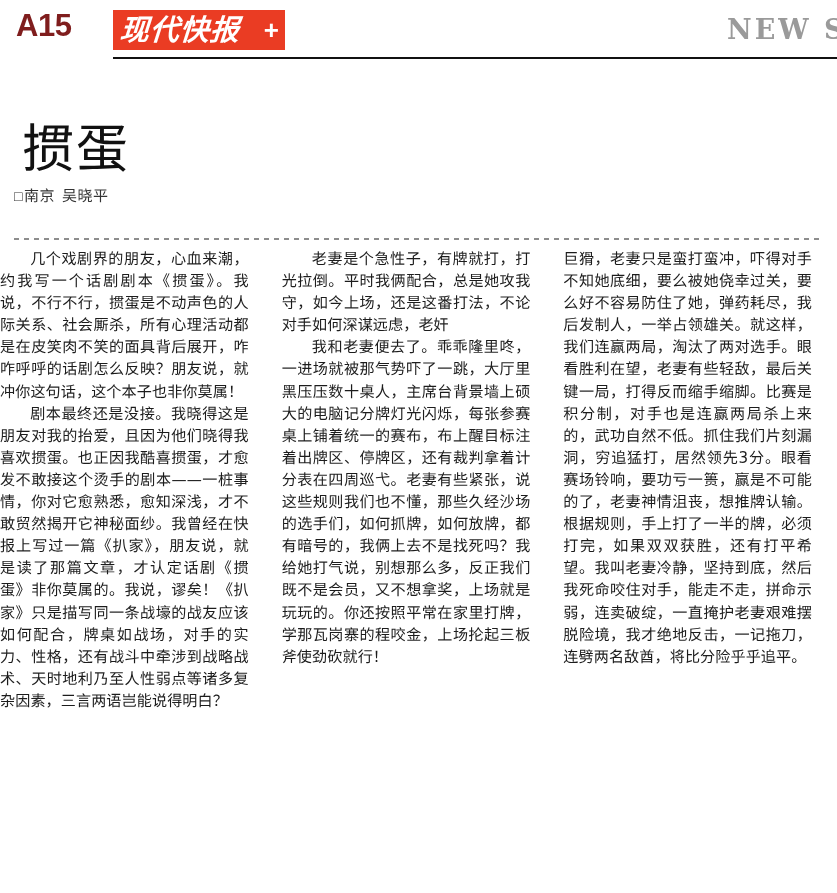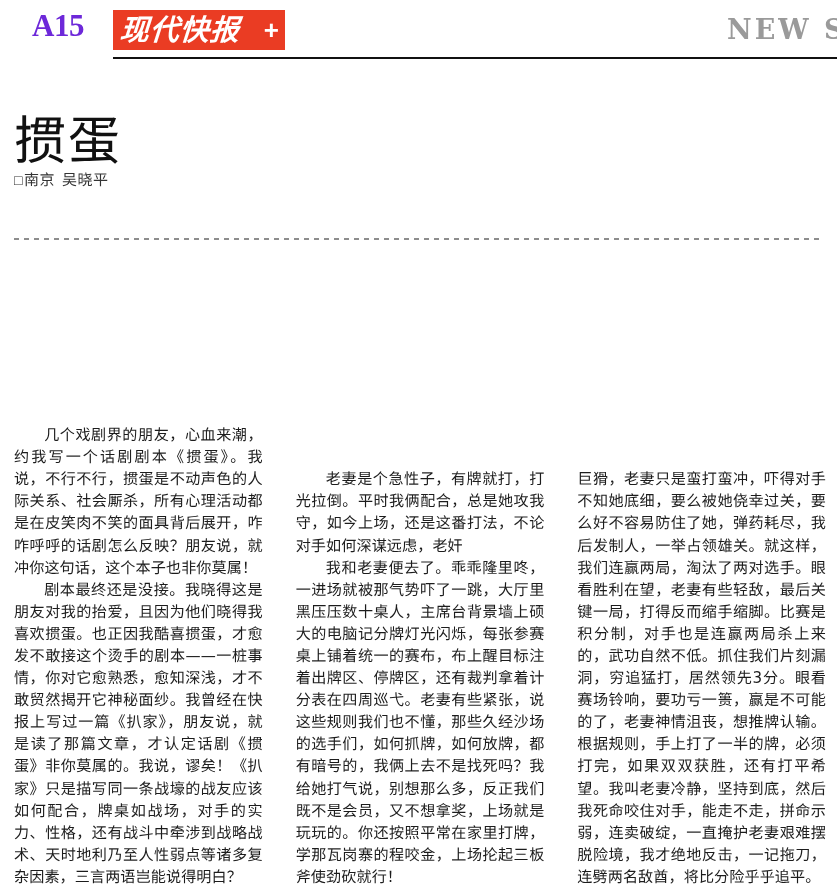--- a/index.html
+++ b/index.html
@@ -18,27 +18,27 @@
   }
 
   
   .masthead {
     position: relative;
     height: 62px;
     width: 837px;
   }
   .page-number {
     position: absolute;
-    left: 32px;
+    left: 16px;
     top: 8px;
-    font-family: Liberation Serif, serif;
+    font-family: Liberation Sans, sans-serif;
     font-weight: bold;
     font-size: 31px;
     letter-spacing: -0.5px;
-    color: #6d28d9;
+    color: #7f1d1d;
     line-height: 36px;
   }
   .logo-box {
     position: absolute;
     left: 113px;
     top: 10px;
     width: 172px;
     height: 40px;
     background: #ea3c23;
     overflow: hidden;
@@ -97,21 +97,21 @@
     top: 112px;
     width: 810px;
   }
   .headline {
     font-family: "DejaVu Serif", "Liberation Serif", serif;
     font-weight: normal;
     font-size: 52px;
     line-height: 58px;
     letter-spacing: 2px;
     color: #111111;
-    margin: 0;
+    margin: 8px;
   }
   .byline {
     font-family: "Liberation Sans", "DejaVu Sans", sans-serif;
     font-size: 15px;
     line-height: 20px;
     color: #333333;
     letter-spacing: 0.5px;
   }
   .byline .box-mark {
     font-size: 14px;
@@ -132,27 +132,26 @@
     background-image: repeating-linear-gradient(
       to right,
       #8d8d8d 0px, #8d8d8d 5px,
       transparent 5px, transparent 10px
     );
   }
 
   
   .article {
     position: absolute;
-    left: 14px;
+    left: 0;
     top: 248px;
     width: 812px;
     height: 640px;
     display: flex;
     gap: 33px;
-    align-items: flex-end;
   }
   .column {
     width: 260px;
     font-family: "DejaVu Sans", "Liberation Sans", sans-serif;
     font-size: 15.1px;
     line-height: 22.1px;
     color: #1c1c1c;
     text-align: justify;
     text-justify: inter-character;
     letter-spacing: 0.1px;

